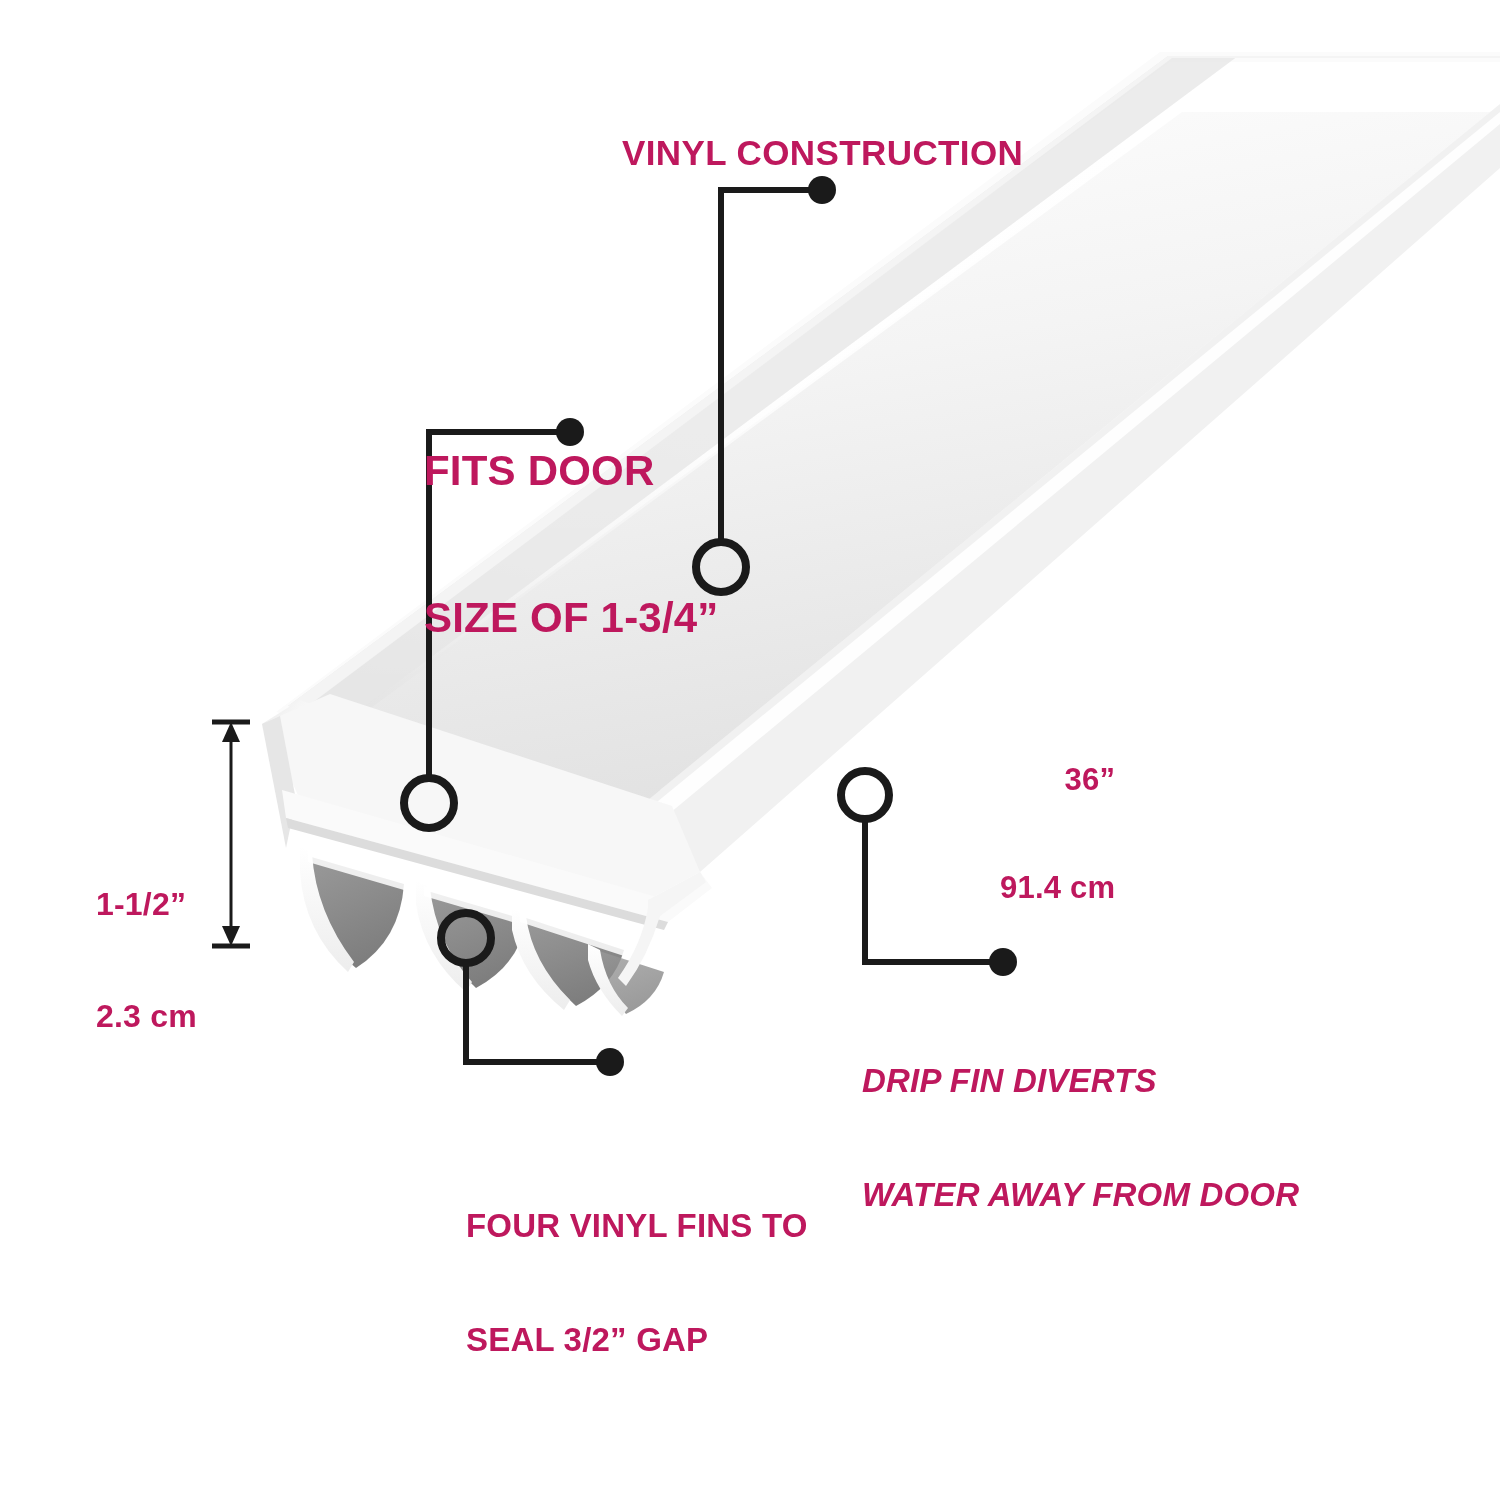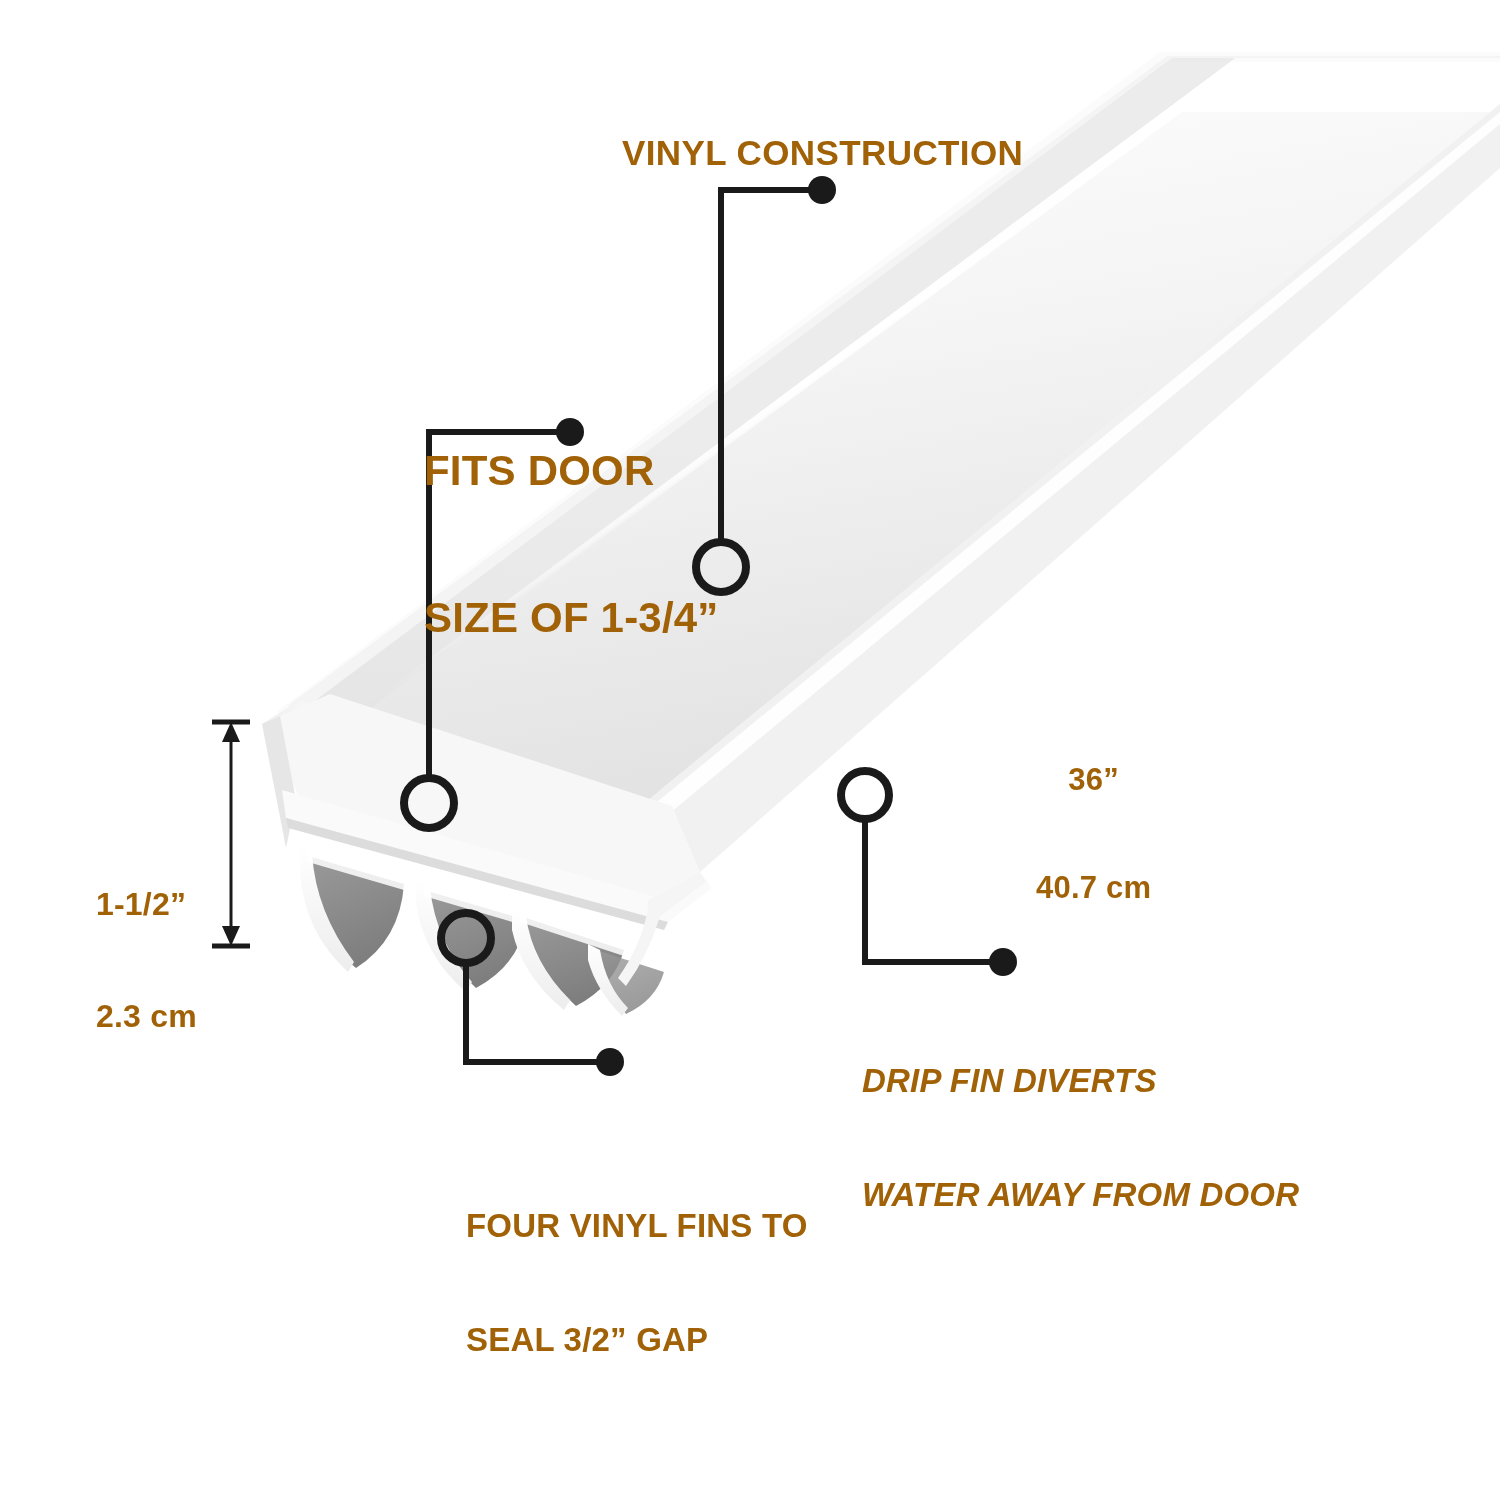--- a/index.html
+++ b/index.html
@@ -19,29 +19,29 @@
   #art {
     position: absolute;
     inset: 0;
     width: 1500px;
     height: 1500px;
   }
   .callout-text {
     position: absolute;
     font-family: "Liberation Sans", sans-serif;
     font-weight: bold;
-    color: #a16207;
+    color: #be185d;
     letter-spacing: 0.2px;
     line-height: 1.16;
     white-space: pre;
     -webkit-font-smoothing: antialiased;
   }
   .ct-vinyl        { left: 622px;  top: 133px; font-size: 35px; letter-spacing: 0.4px; }
   .ct-fits         { left: 424px;  top: 350px; font-size: 42px; }
-  .ct-len          { left: 1000px; top: 690px; font-size: 31px; text-align: center; margin-left: 36px; }
+  .ct-len          { left: 1000px; top: 690px; font-size: 31px; text-align: right; }
   .ct-height       { left: 96px;   top: 812px; font-size: 32px; }
   .ct-fins         { left: 466px;  top: 1130px; font-size: 33px; }
   .ct-drip         { left: 862px;  top: 985px; font-size: 33px; font-style: italic; }
 </style>
 </head>
 <body>
 
 <div id="stage">
 
   <svg id="art" viewBox="0 0 1500 1500" aria-hidden="true">
@@ -192,21 +192,21 @@
 
   <div class="callout-text ct-vinyl">VINYL CONSTRUCTION</div>
 
   <div class="callout-text ct-fits">
     <div>FITS DOOR</div>
     <div>SIZE OF 1-3/4”</div>
   </div>
 
   <div class="callout-text ct-len">
     <div>36”</div>
-    <div>40.7 cm</div>
+    <div>91.4 cm</div>
   </div>
 
   <div class="callout-text ct-height">
     <div>1-1/2”</div>
     <div>2.3 cm</div>
   </div>
 
   <div class="callout-text ct-fins">
     <div>FOUR VINYL FINS TO</div>
     <div>SEAL 3/2” GAP</div>

